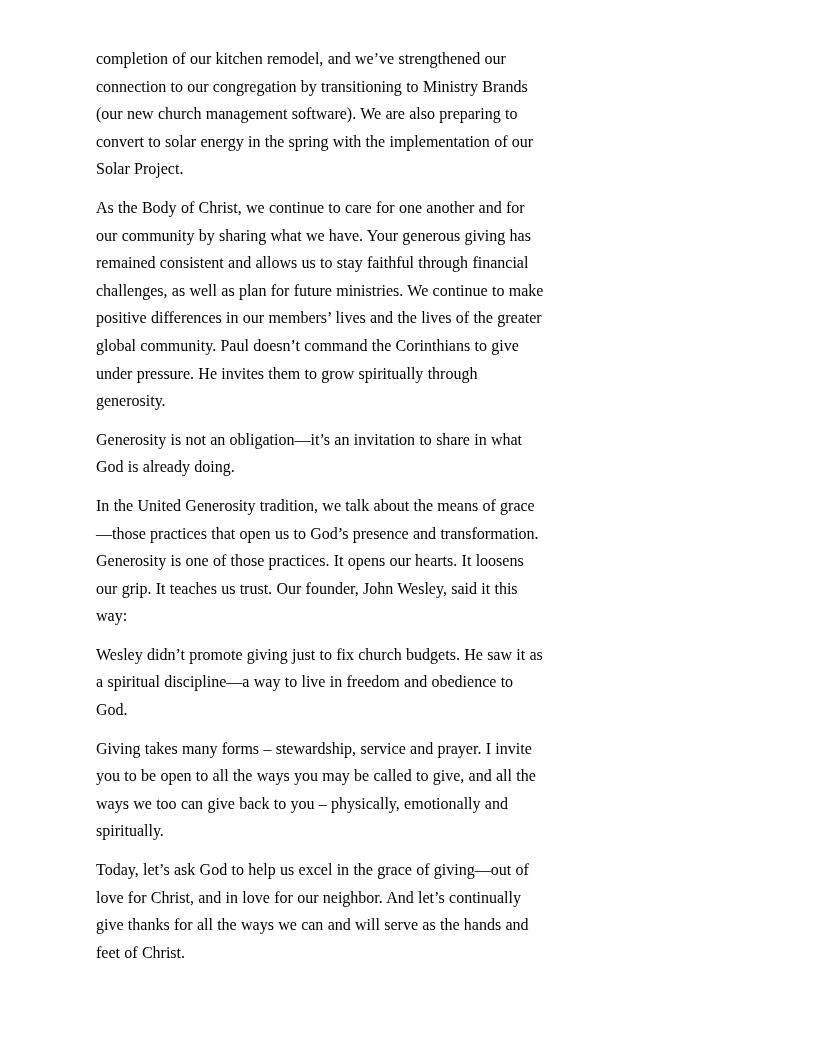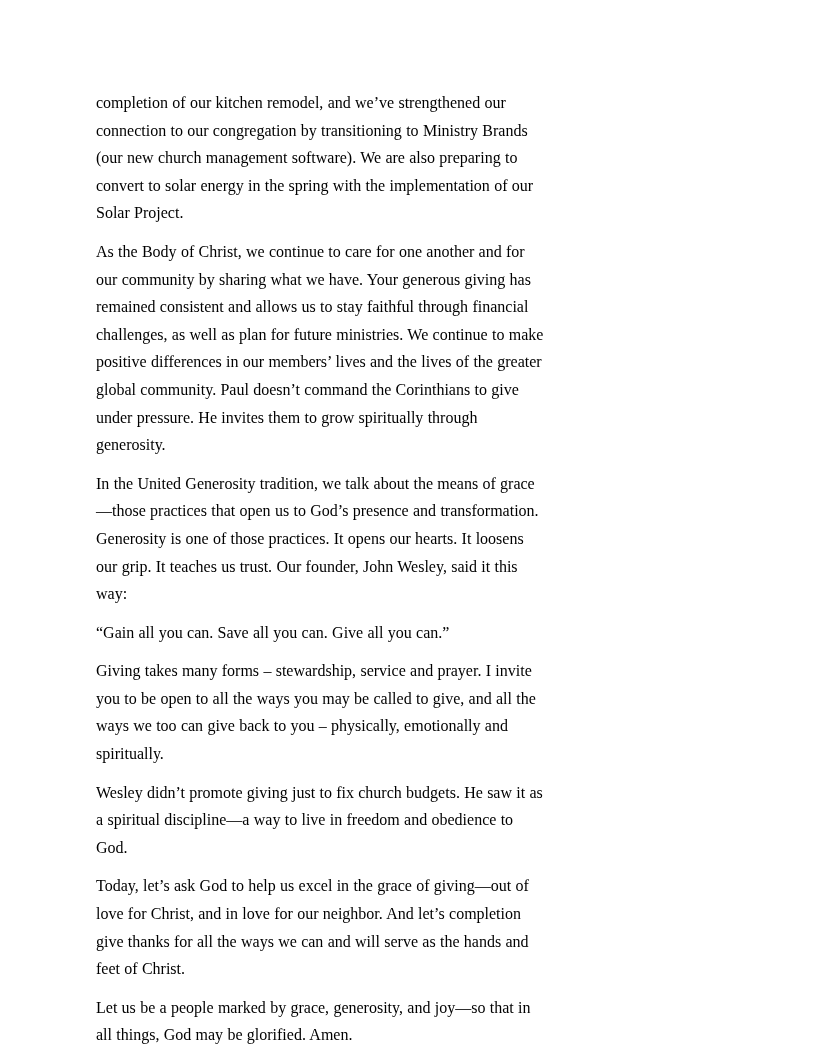--- a/index.html
+++ b/index.html
@@ -10,38 +10,37 @@
   body {
     width: 816px;
     height: 1056px;
     overflow: hidden;
   }
   .page {
     box-sizing: border-box;
     width: 644px;
     height: 1056px;
     background: #ffffff;
-    padding: 89px 96px 0 96px;
+    padding: 45px 96px 0 96px;
     font-family: "Liberation Serif", "DejaVu Serif", serif;
     font-size: 16px;
     color: #000000;
   }
   .para {
     margin: 0 0 11px 0;
     line-height: 27.6px;
     text-align: left;
     white-space: pre-wrap;
     word-spacing: 0.3px;
   }
 </style>
 </head>
 <body>
 
 <div class="page">
   <p class="para">completion of our kitchen remodel, and we’ve strengthened our connection to our congregation by transitioning to Ministry Brands (our new church management software). We are also preparing to convert to solar energy in the spring with the implementation of our Solar Project.</p>
   <p class="para">As the Body of Christ, we continue to care for one another and for our community by sharing what we have. Your generous giving has remained consistent and allows us to stay faithful through financial challenges, as well as plan for future ministries. We continue to make positive differences in our members’ lives and the lives of the greater global community. Paul doesn’t command the Corinthians to give under pressure. He invites them to grow spiritually through generosity.</p>
+  <p class="para">Generosity is not an obligation—it’s an invitation to share in what God is already doing.</p>
   <p class="para">In the United Generosity tradition, we talk about the means of grace—those practices that open us to God’s presence and transformation. Generosity is one of those practices. It opens our hearts. It loosens our grip. It teaches us trust. Our founder, John Wesley, said it this way:</p>
-  <p class="para">“Gain all you can. Save all you can. Give all you can.”</p>
+  <p class="para">Wesley didn’t promote giving just to fix church budgets. He saw it as a spiritual discipline—a way to live in freedom and obedience to God.</p>
   <p class="para">Giving takes many forms – stewardship, service and prayer. I invite you to be open to all the ways you may be called to give, and all the ways we too can give back to you – physically, emotionally and spiritually.</p>
-  <p class="para">Wesley didn’t promote giving just to fix church budgets. He saw it as a spiritual discipline—a way to live in freedom and obedience to God.</p>
-  <p class="para">Today, let’s ask God to help us excel in the grace of giving—out of love for Christ, and in love for our neighbor. And let’s completion give thanks for all the ways we can and will serve as the hands and feet of Christ.</p>
-  <p class="para">Let us be a people marked by grace, generosity, and joy—so that in all things, God may be glorified. Amen.</p>
+  <p class="para">Today, let’s ask God to help us excel in the grace of giving—out of love for Christ, and in love for our neighbor. And let’s continually give thanks for all the ways we can and will serve as the hands and feet of Christ.</p>
 </div>
 
 </body></html>

